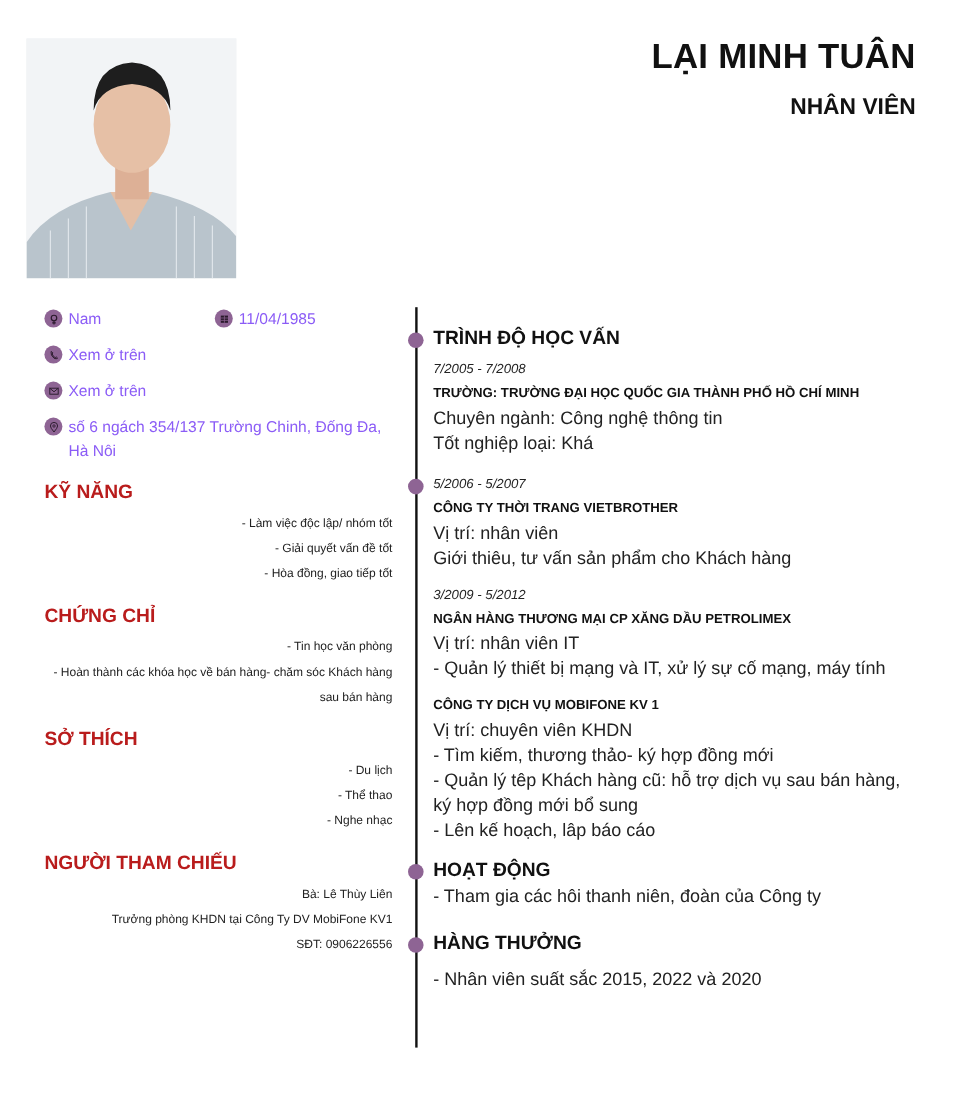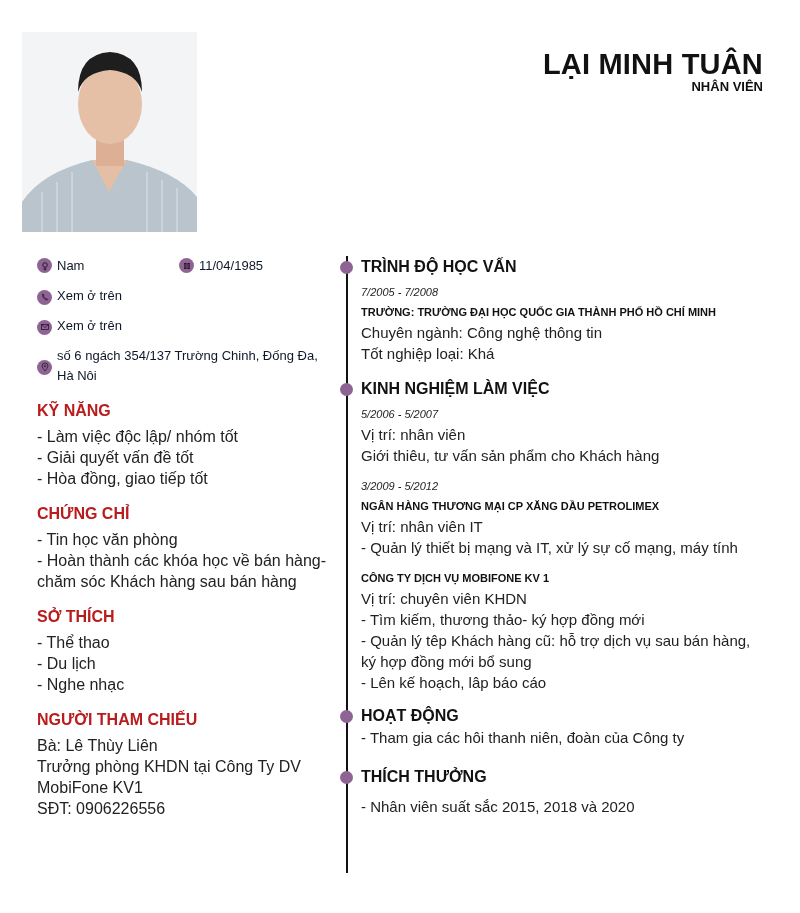--- a/index.html
+++ b/index.html
@@ -2,35 +2,35 @@
 <html><head>
 <meta charset="utf-8">
 <style>
   * { box-sizing: border-box; margin: 0; padding: 0; }
   html, body { width: 800px; height: 913px; background: #ffffff; overflow: hidden; }
   body { font-family: "Liberation Sans", "DejaVu Sans", sans-serif; color: #111; position: relative; }
 
   .photo { position: absolute; left: 22px; top: 32px; width: 175px; height: 200px; background: #eef1f3; overflow: hidden; }
   .photo svg { display: block; }
 
-  .name { position: absolute; right: 37px; top: 48px; font-size: 29px; font-weight: bold; color: #111; letter-spacing: 0.2px; text-align: right; }
-  .title { position: absolute; right: 37px; top: 79px; font-size: 13px; font-weight: bold; color: #111; text-align: right; }
+  .name { position: absolute; right: 37px; top: 32px; font-size: 29px; font-weight: bold; color: #111; letter-spacing: 0.2px; text-align: right; }
+  .title { position: absolute; right: 37px; top: 79px; font-size: 19px; font-weight: bold; color: #111; text-align: right; }
 
   .left { position: absolute; left: 37px; top: 256px; width: 290px; }
-  .contact-row { display: flex; align-items: center; font-size: 13px; color: #0f172a; margin-bottom: 10px; line-height: 20px; }
+  .contact-row { display: flex; align-items: flex-start; font-size: 13px; color: #8b5cf6; margin-bottom: 10px; line-height: 20px; }
   .contact-item { display: flex; align-items: flex-start; }
   .ic { width: 15px; height: 15px; border-radius: 50%; background: #8e6494; flex: 0 0 15px; margin-right: 5px; margin-top: 2px; display: flex; align-items: center; justify-content: center; }
   .ic svg { width: 10px; height: 10px; }
   .dob { position: absolute; left: 142px; }
 
   .sec-h { font-size: 16px; font-weight: bold; color: #b91c1c; margin-top: 16px; margin-bottom: 6px; }
-  .li { font-size: 16px; color: #222; line-height: 21px; }
+  .li { font-size: 10px; color: #222; line-height: 21px; text-align: right; }
 
   .timeline-line { position: absolute; left: 346px; top: 256px; width: 2px; height: 617px; background: #111; }
-  .right { position: absolute; left: 361px; top: 256px; width: 404px; }
+  .right { position: absolute; left: 361px; top: 272px; width: 404px; }
   .rsec { position: relative; }
   .dot { position: absolute; left: -21px; top: 5px; width: 13px; height: 13px; border-radius: 50%; background: #8e6494; }
   .rh { font-size: 16px; font-weight: bold; color: #111; line-height: 22px; margin-bottom: 4px; }
   .date { font-size: 11px; font-style: italic; color: #222; line-height: 20px; }
   .org { font-size: 11px; font-weight: bold; color: #111; line-height: 20px; }
   .rt { font-size: 15px; color: #222; line-height: 21px; }
   .entry { margin-bottom: 10px; }
 
   .footer { position: absolute; right: 37px; top: 924px; font-family: "Liberation Mono", "DejaVu Sans Mono", monospace; font-size: 11px; color: #444; }
 </style>
@@ -113,22 +113,22 @@
   <div class="sec-h">KỸ NĂNG</div>
   <div class="li">- Làm việc độc lập/ nhóm tốt</div>
   <div class="li">- Giải quyết vấn đề tốt</div>
   <div class="li">- Hòa đồng, giao tiếp tốt</div>
 
   <div class="sec-h">CHỨNG CHỈ</div>
   <div class="li">- Tin học văn phòng</div>
   <div class="li">- Hoàn thành các khóa học về bán hàng- chăm sóc Khách hàng sau bán hàng</div>
 
   <div class="sec-h">SỞ THÍCH</div>
+  <div class="li">- Du lịch</div>
   <div class="li">- Thể thao</div>
-  <div class="li">- Du lịch</div>
   <div class="li">- Nghe nhạc</div>
 
   <div class="sec-h">NGƯỜI THAM CHIẾU</div>
   <div class="li">Bà: Lê Thùy Liên</div>
   <div class="li">Trưởng phòng KHDN tại Công Ty DV MobiFone KV1</div>
   <div class="li">SĐT: 0906226556</div>
 </div>
 
 <div class="timeline-line"></div>
 
@@ -137,23 +137,23 @@
     <span class="dot"></span>
     <div class="rh">TRÌNH ĐỘ HỌC VẤN</div>
     <div class="date">7/2005 - 7/2008</div>
     <div class="org">TRƯỜNG: TRƯỜNG ĐẠI HỌC QUỐC GIA THÀNH PHỐ HỒ CHÍ MINH</div>
     <div class="rt">Chuyên ngành: Công nghệ  thông tin</div>
     <div class="rt">Tốt nghiệp loại: Khá</div>
   </div>
 
   <div class="rsec" style="margin-bottom:12px;">
     <span class="dot"></span>
-    <div class="rh">KINH NGHIỆM LÀM VIỆC</div>
     <div class="entry">
       <div class="date">5/2006 - 5/2007</div>
+      <div class="org">CÔNG TY THỜI TRANG VIETBROTHER</div>
       <div class="rt">Vị trí: nhân viên</div>
       <div class="rt">Giới thiêu, tư vấn sản phẩm cho Khách hàng</div>
     </div>
     <div class="entry">
       <div class="date">3/2009 - 5/2012</div>
       <div class="org">NGÂN HÀNG THƯƠNG MẠI CP XĂNG DẦU PETROLIMEX</div>
       <div class="rt">Vị trí: nhân viên IT</div>
       <div class="rt">- Quản lý thiết bị mạng và IT, xử lý sự cố mạng, máy tính</div>
     </div>
     <div class="entry">
@@ -166,18 +166,18 @@
   </div>
 
   <div class="rsec" style="margin-bottom:18px;">
     <span class="dot"></span>
     <div class="rh" style="margin-bottom:0;">HOẠT ĐỘNG</div>
     <div class="rt">- Tham gia các hôi thanh niên, đoàn của Công ty</div>
   </div>
 
   <div class="rsec">
     <span class="dot"></span>
-    <div class="rh" style="margin-bottom:8px;">THÍCH THƯỞNG</div>
-    <div class="rt">- Nhân viên suất sắc 2015, 2018 và 2020</div>
+    <div class="rh" style="margin-bottom:8px;">HÀNG THƯỞNG</div>
+    <div class="rt">- Nhân viên suất sắc 2015, 2022 và 2020</div>
   </div>
 </div>
 
 <div class="footer">@jobgovn.com</div>
 
 </body></html>

